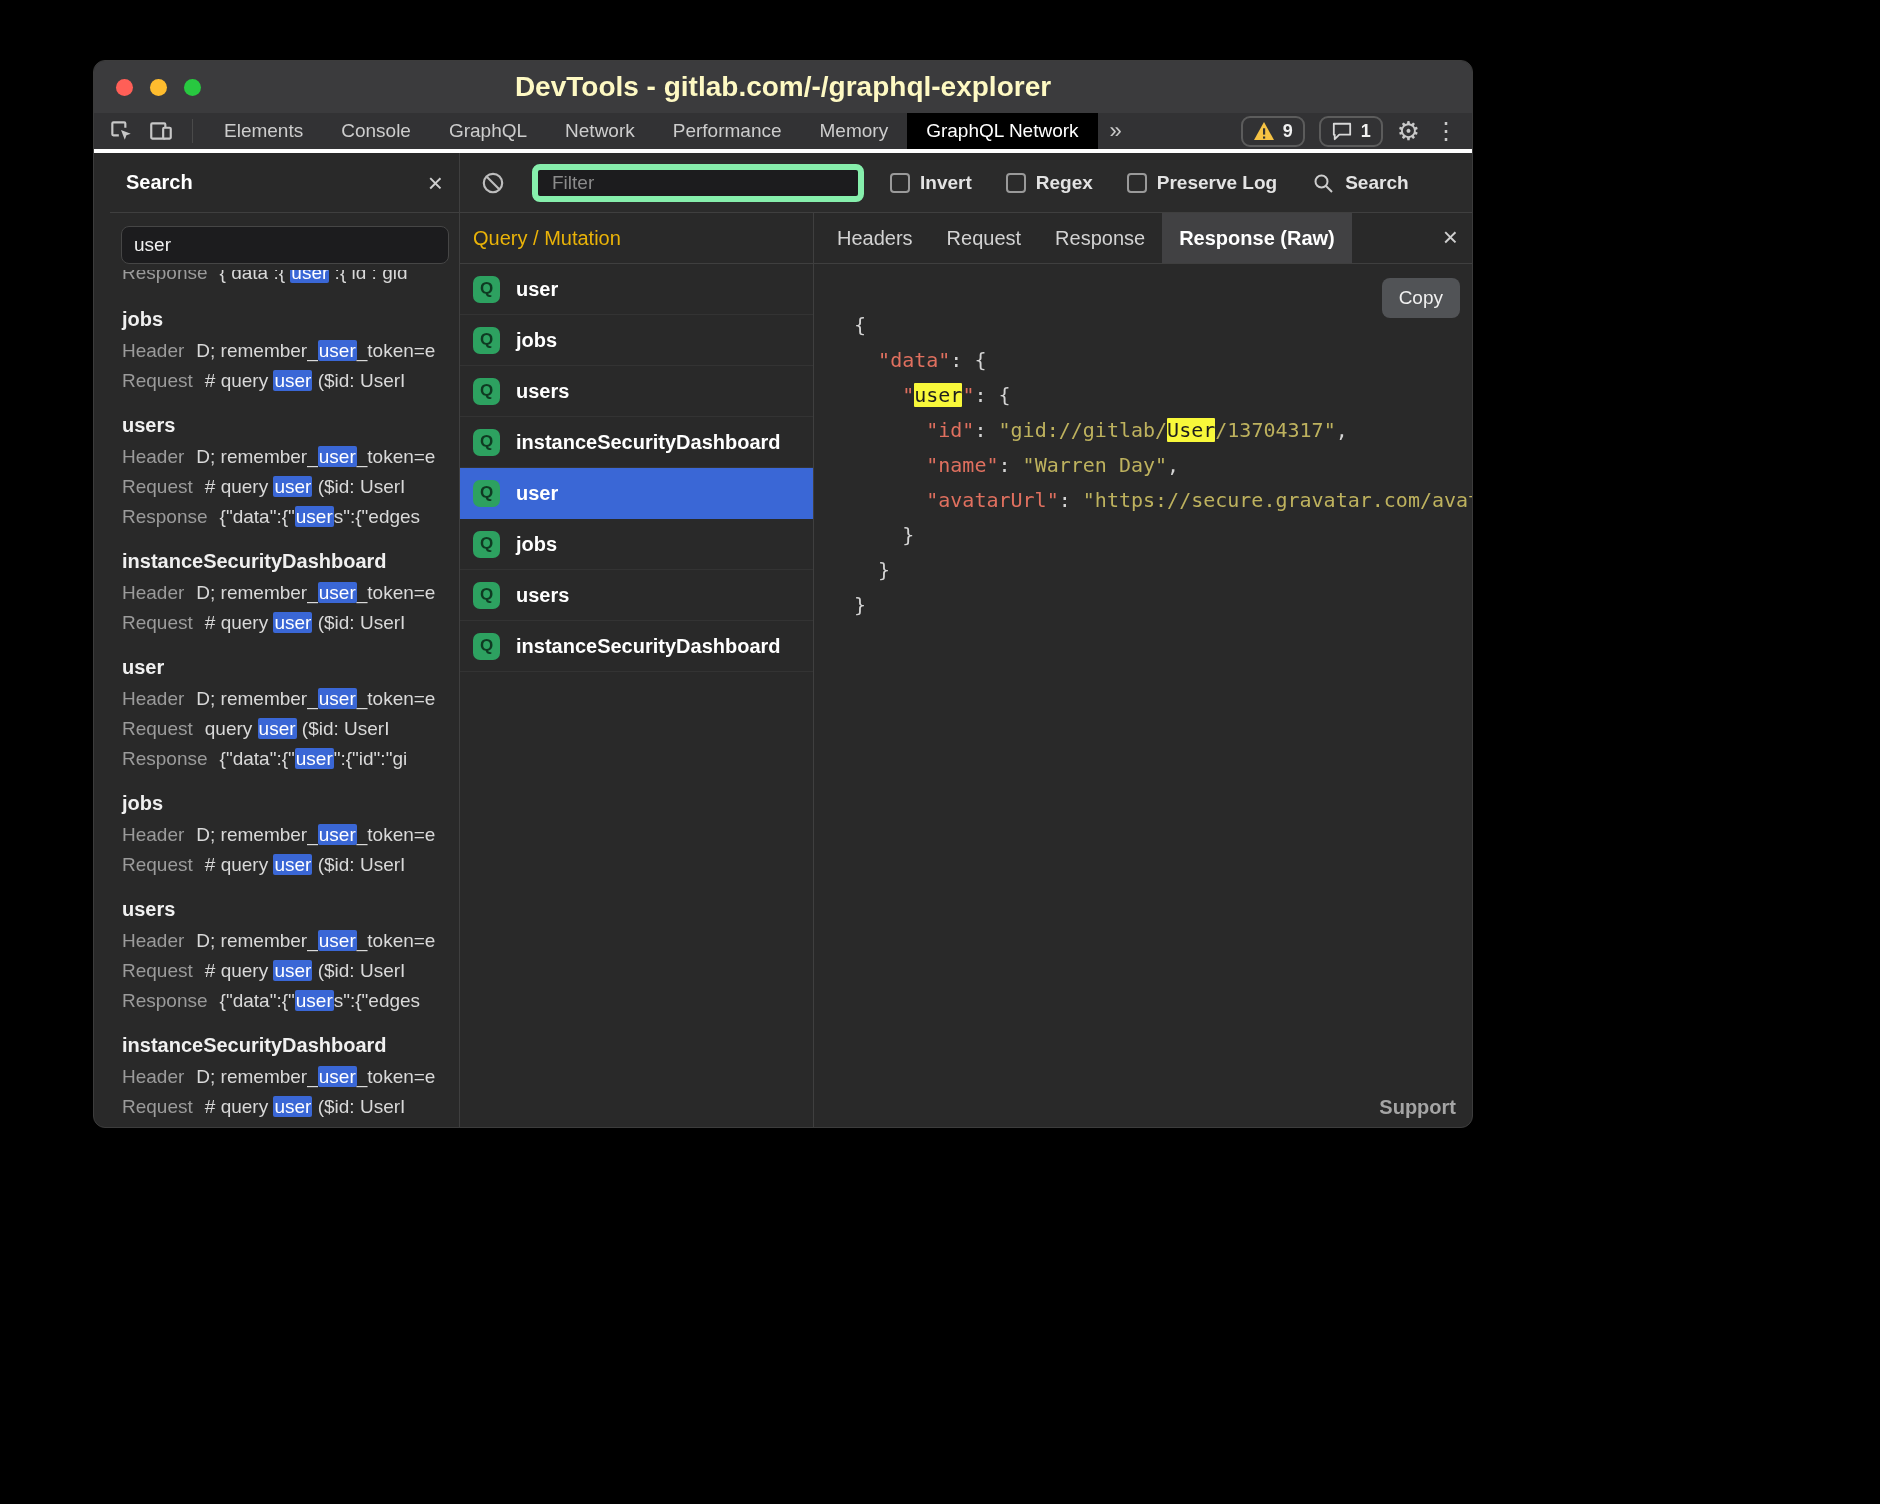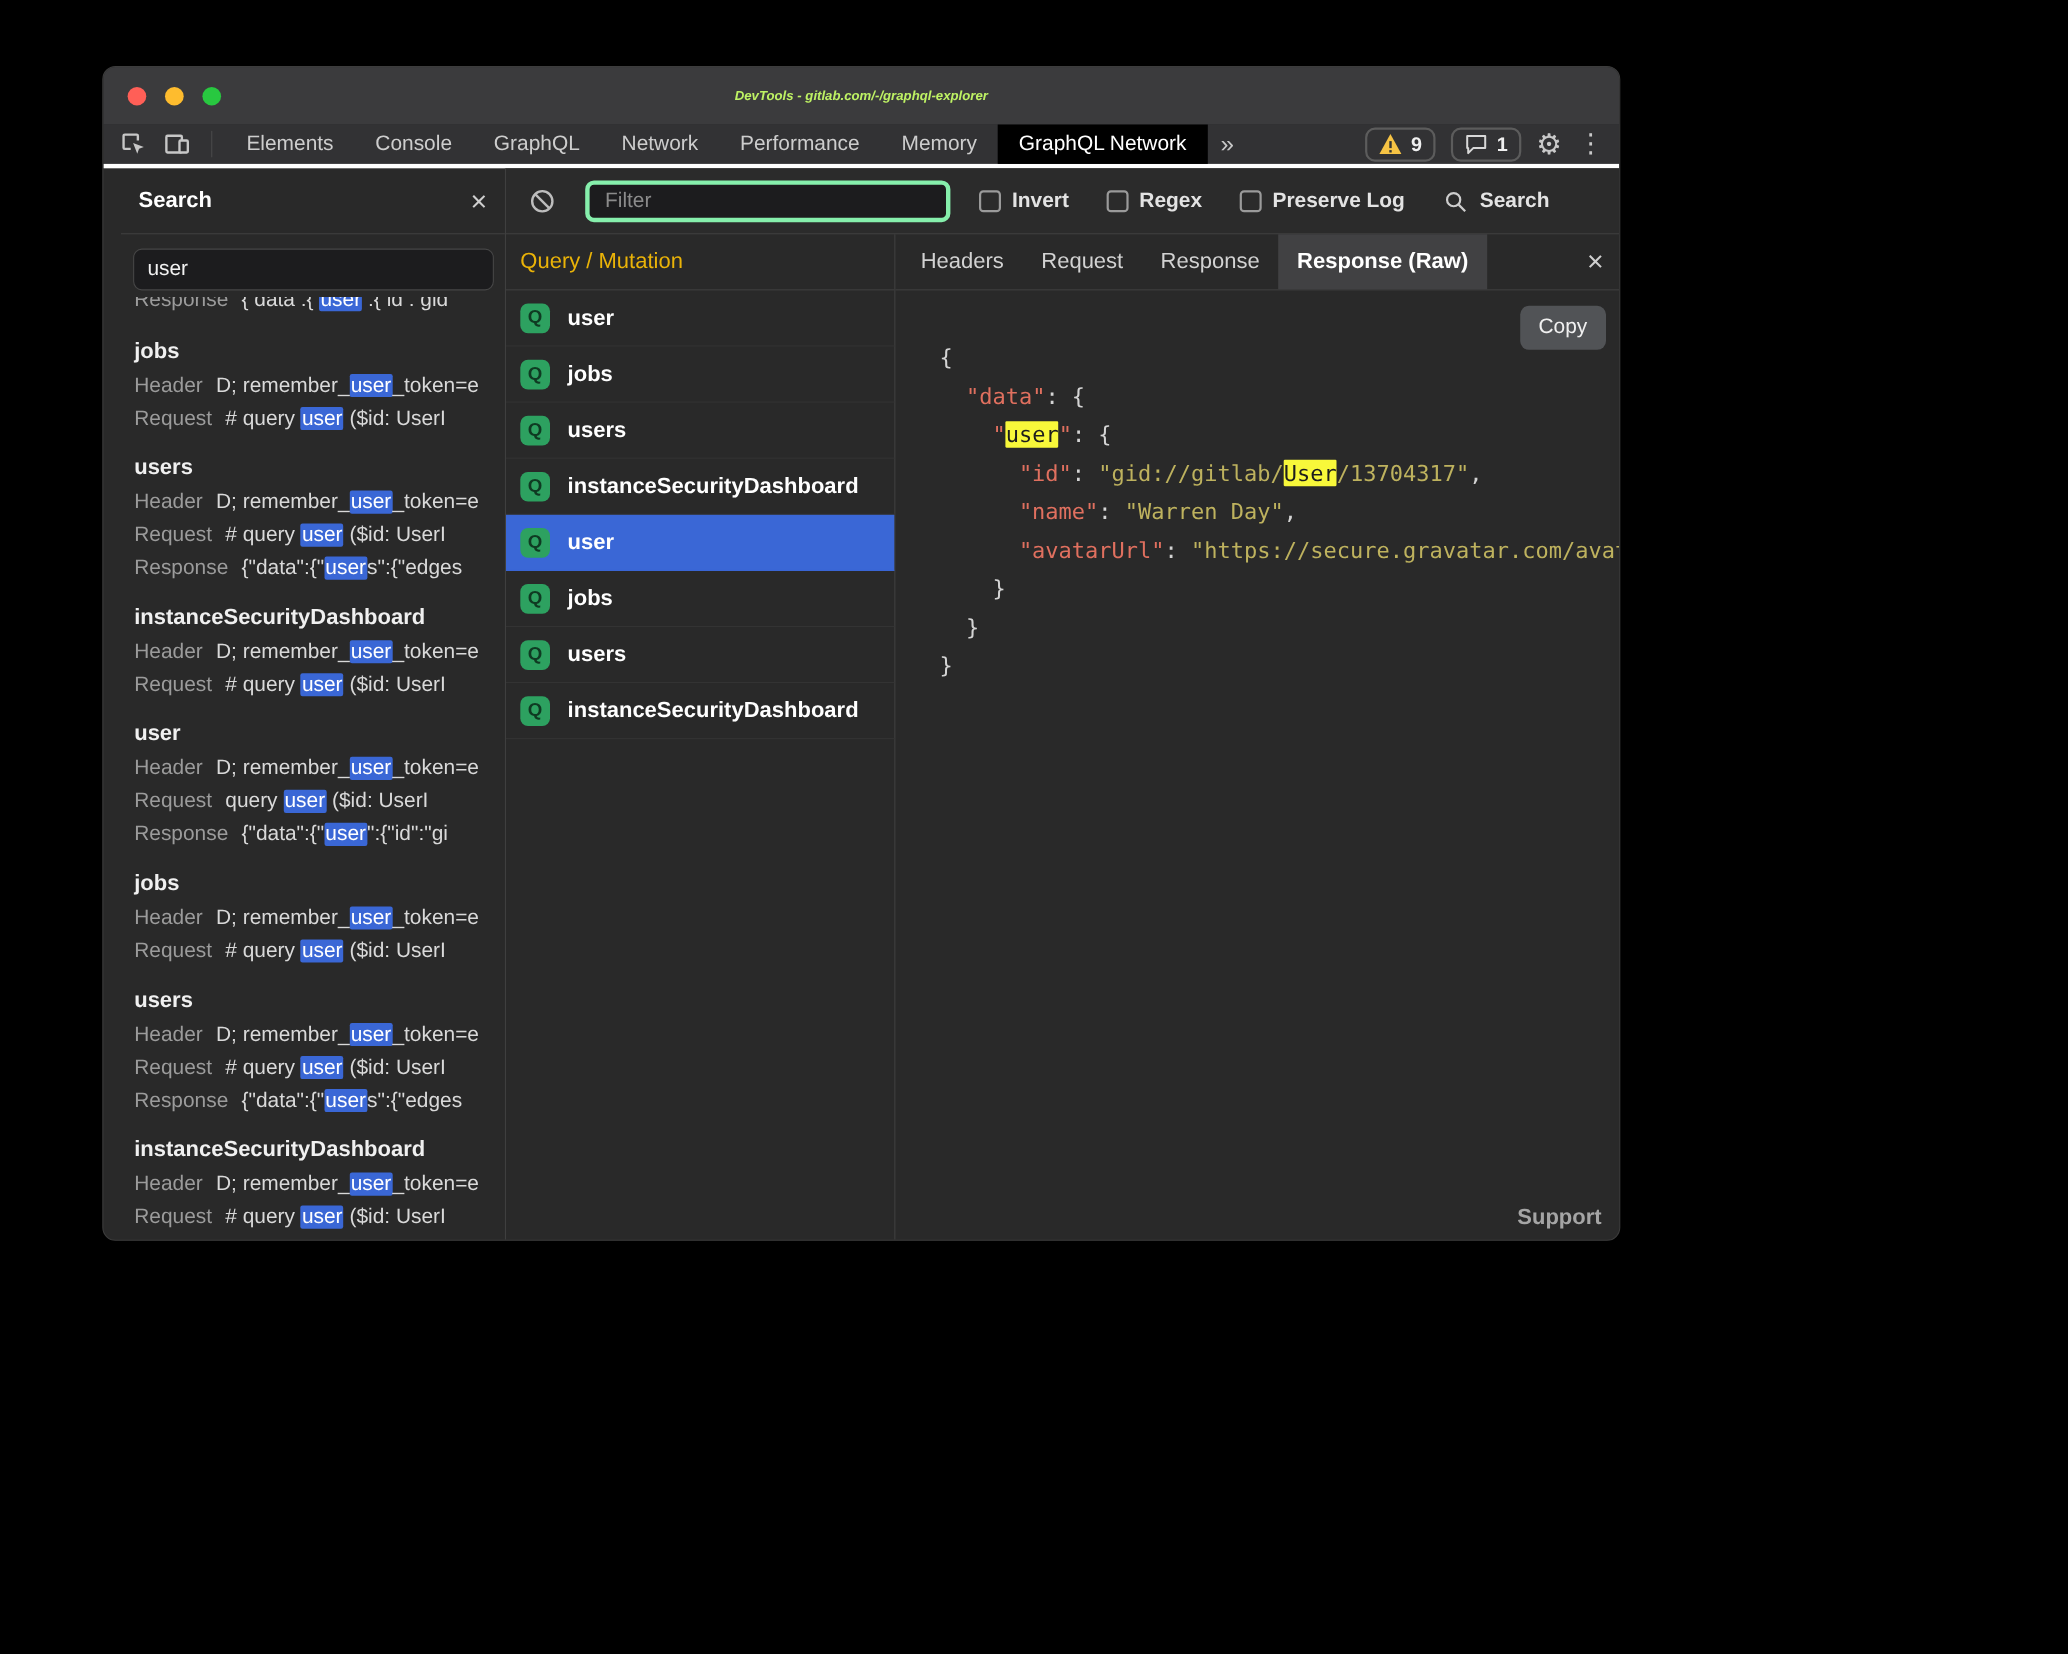--- a/index.html
+++ b/index.html
@@ -9,21 +9,21 @@
   .window { position:absolute; left:93px; top:60px; width:1380px; height:1068px;
             background:#292929; border:1px solid #3c3c3c; border-radius:12px; overflow:hidden;
             display:flex; flex-direction:column; box-shadow:0 24px 70px rgba(0,0,0,.7); }
 
   
   .titlebar { height:52px; flex:0 0 52px; background:#3b3b3d; position:relative;
               display:flex; align-items:center; justify-content:center; }
   .traffic { position:absolute; left:22px; top:0; height:100%; display:flex; align-items:center; gap:17px; }
   .light { width:17px; height:17px; border-radius:50%; }
   .light.red{ background:#ff5f57; } .light.yellow{ background:#febc2e; } .light.green{ background:#28c840; }
-  .wtitle { color:#bef264; font-size:12px; font-weight:bold;font-style:italic; }
+  .wtitle { color:#fef9c3; font-size:28px; font-weight:bold; }
 
   
   .tabbar { height:40px; flex:0 0 40px; background:#323234; display:flex; align-items:stretch;
             border-bottom:4px solid #ffffff; }
   .tool-icons { display:flex; align-items:center; padding:0 8px 0 14px; gap:14px; }
   .tbtn { display:flex; align-items:center; justify-content:center; cursor:default; }
   .vdiv { width:1px; height:24px; background:#4a4a4a; margin:auto 4px; }
   .dtabs { display:flex; align-items:stretch; }
   .dtab { display:flex; align-items:center; padding:0 19px; color:#cdcdcd; font-size:19px; white-space:nowrap; }
   .dtab.active { background:#000; color:#fff; }
@@ -53,21 +53,21 @@
   .gtitle { color:#f0f0f0; font-size:20px; font-weight:bold; line-height:30px; margin-bottom:2px; }
   .srow { display:flex; gap:12px; font-size:19px; line-height:30px; white-space:nowrap; overflow:hidden; }
   .srow .lbl { color:#9b9b9b; flex:0 0 auto; }
   .srow .val { color:#d9d9d9; }
   .hl { background:#3a67d6; color:#fff; border-radius:2px; padding:0 1px; }
 
   
   .right-wrap { flex:1; min-width:0; display:flex; flex-direction:column; }
   .filterbar { height:60px; flex:0 0 60px; border-bottom:1px solid #3f3f3f; background:#2b2b2b;
                display:flex; align-items:center; padding:0 20px; gap:26px; }
-  .filterbox { width:332px; height:38px; background:#1c1c1e; border:4px solid #86efac;
+  .filterbox { width:332px; height:38px; background:#1c1c1e; border:6px solid #86efac;
                border-radius:8px; color:#f2f2f2; font-size:19px; padding:0 14px;
                font-family:inherit; outline:none; }
   .filterbox::placeholder { color:#8b8b8b; }
   .cbs { display:flex; gap:34px; }
   .cb { display:flex; align-items:center; gap:10px; color:#e3e3e3; font-size:19px; font-weight:600; }
   .cbox { width:20px; height:20px; border:2px solid #9a9a9a; border-radius:4px; flex:0 0 auto; }
   .searchgrp { display:flex; align-items:center; gap:10px; color:#e3e3e3; font-size:19px;
                font-weight:600; margin-left:8px; }
 
   .split { flex:1; display:flex; min-height:0; }

